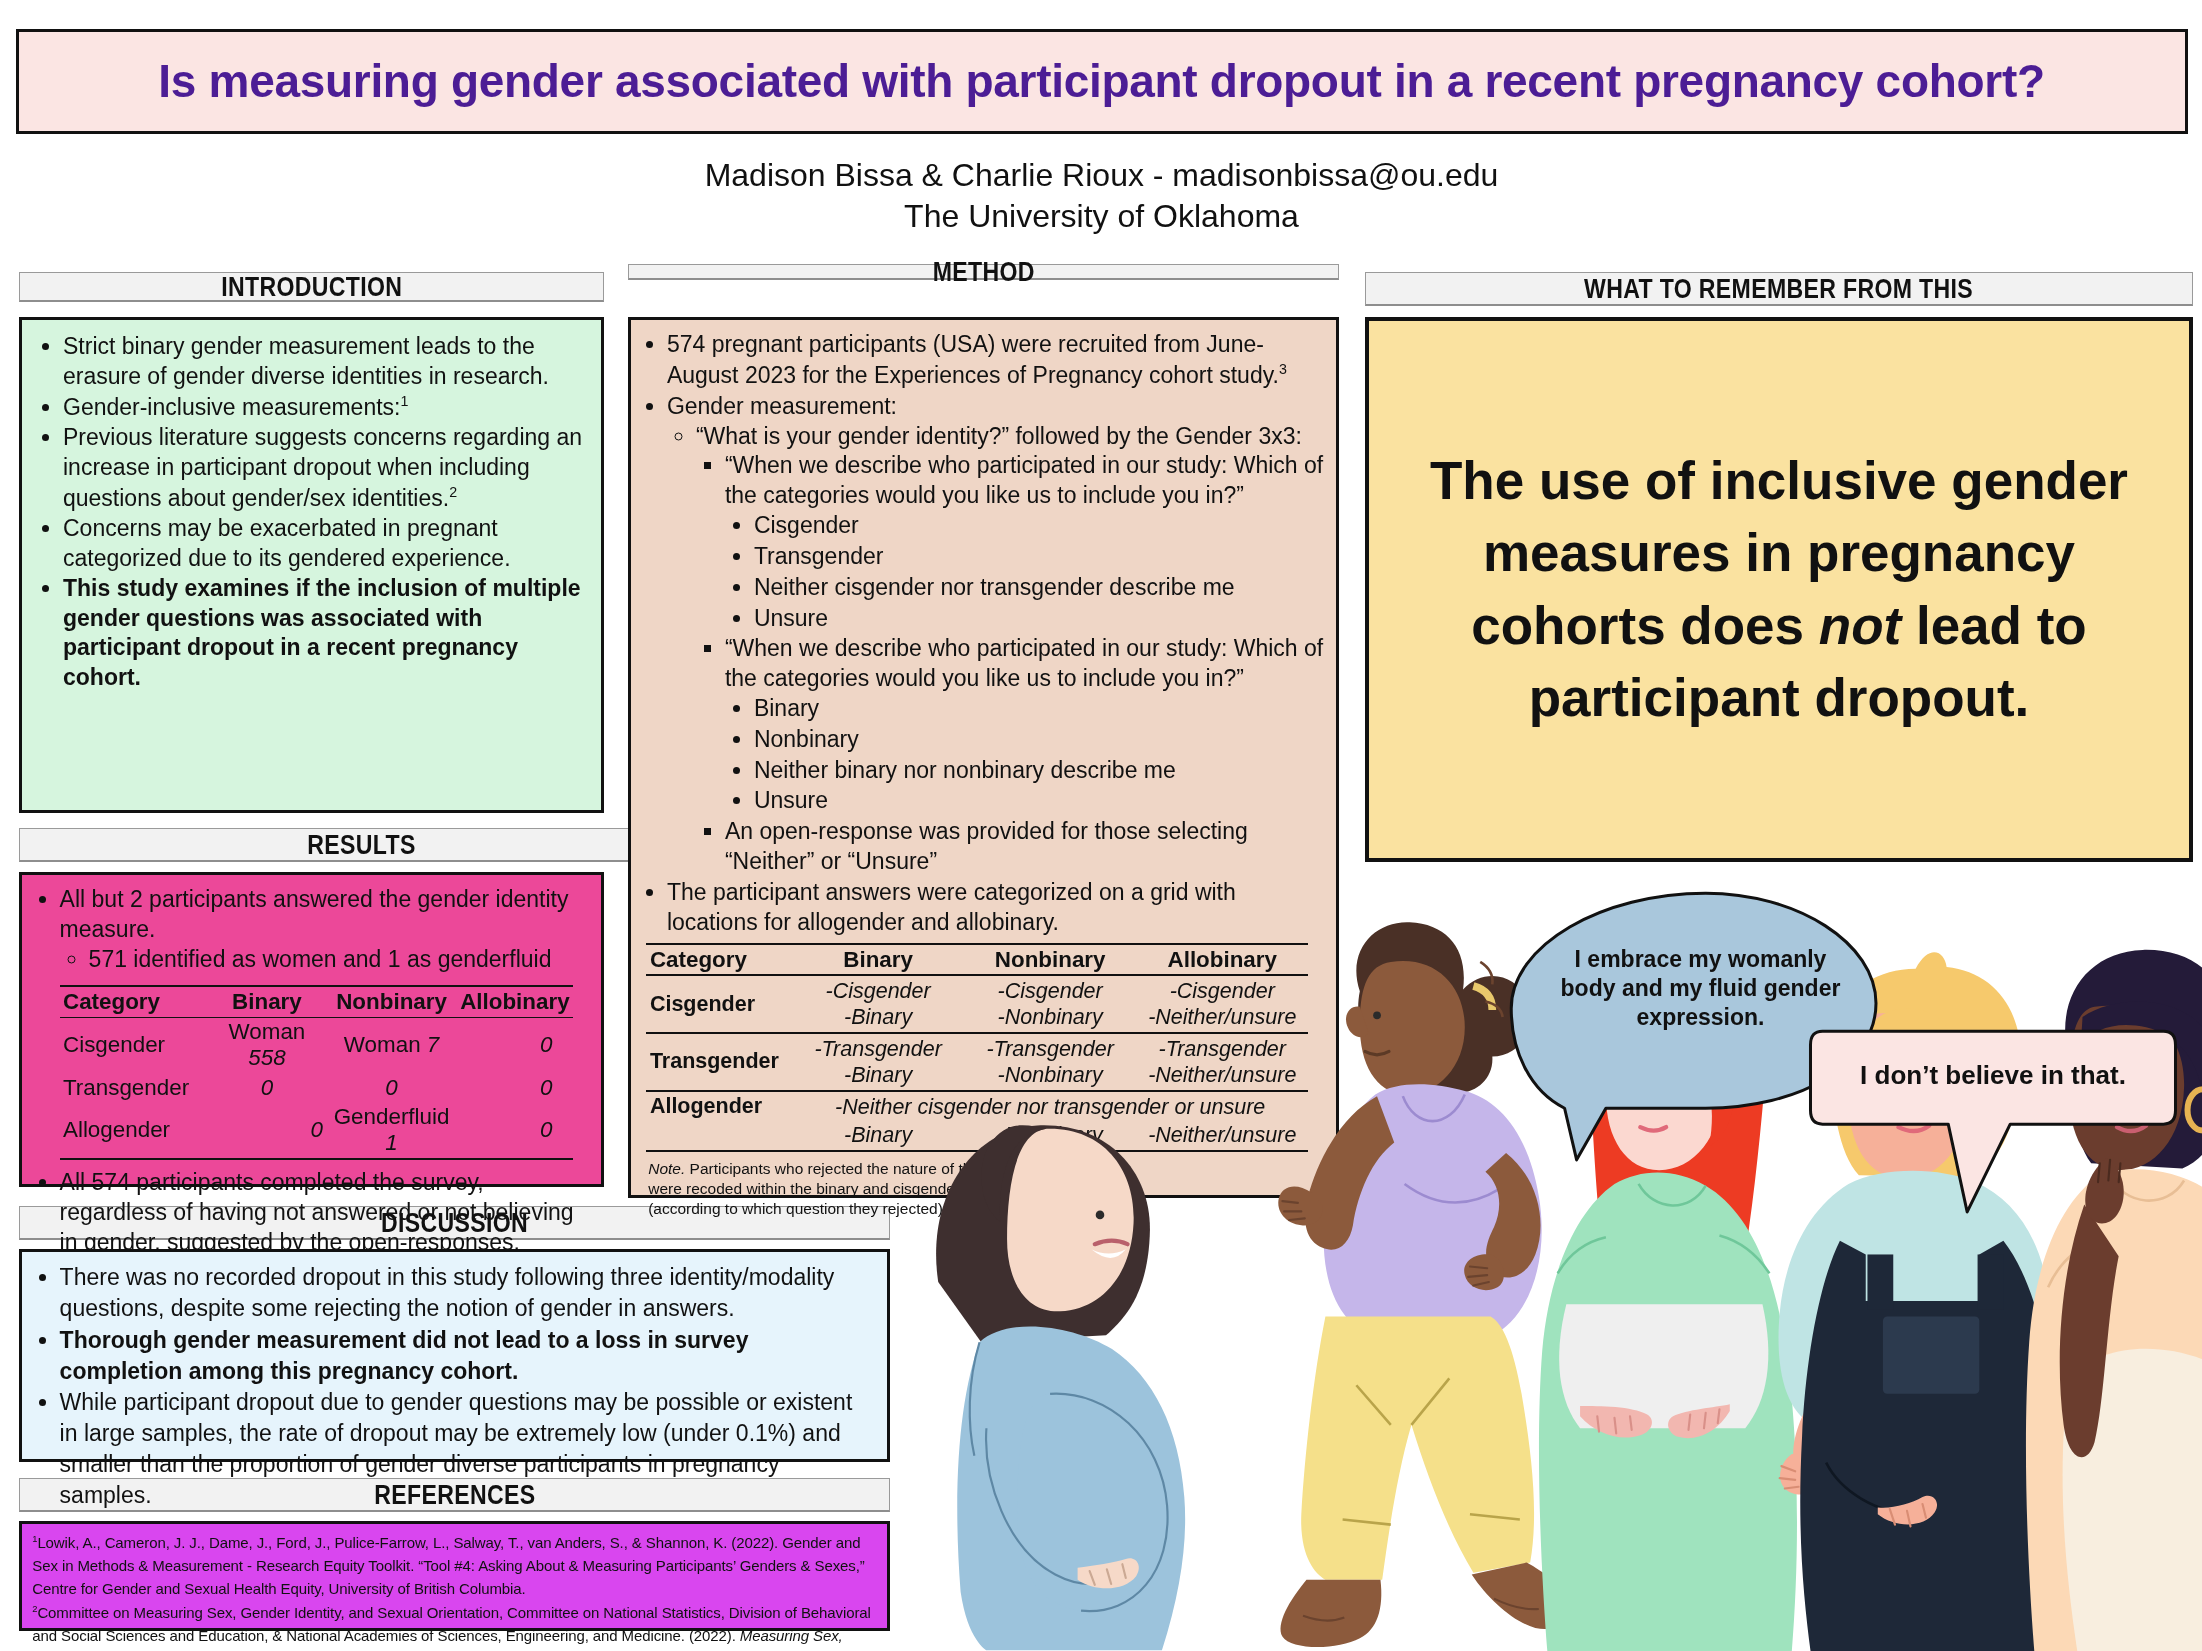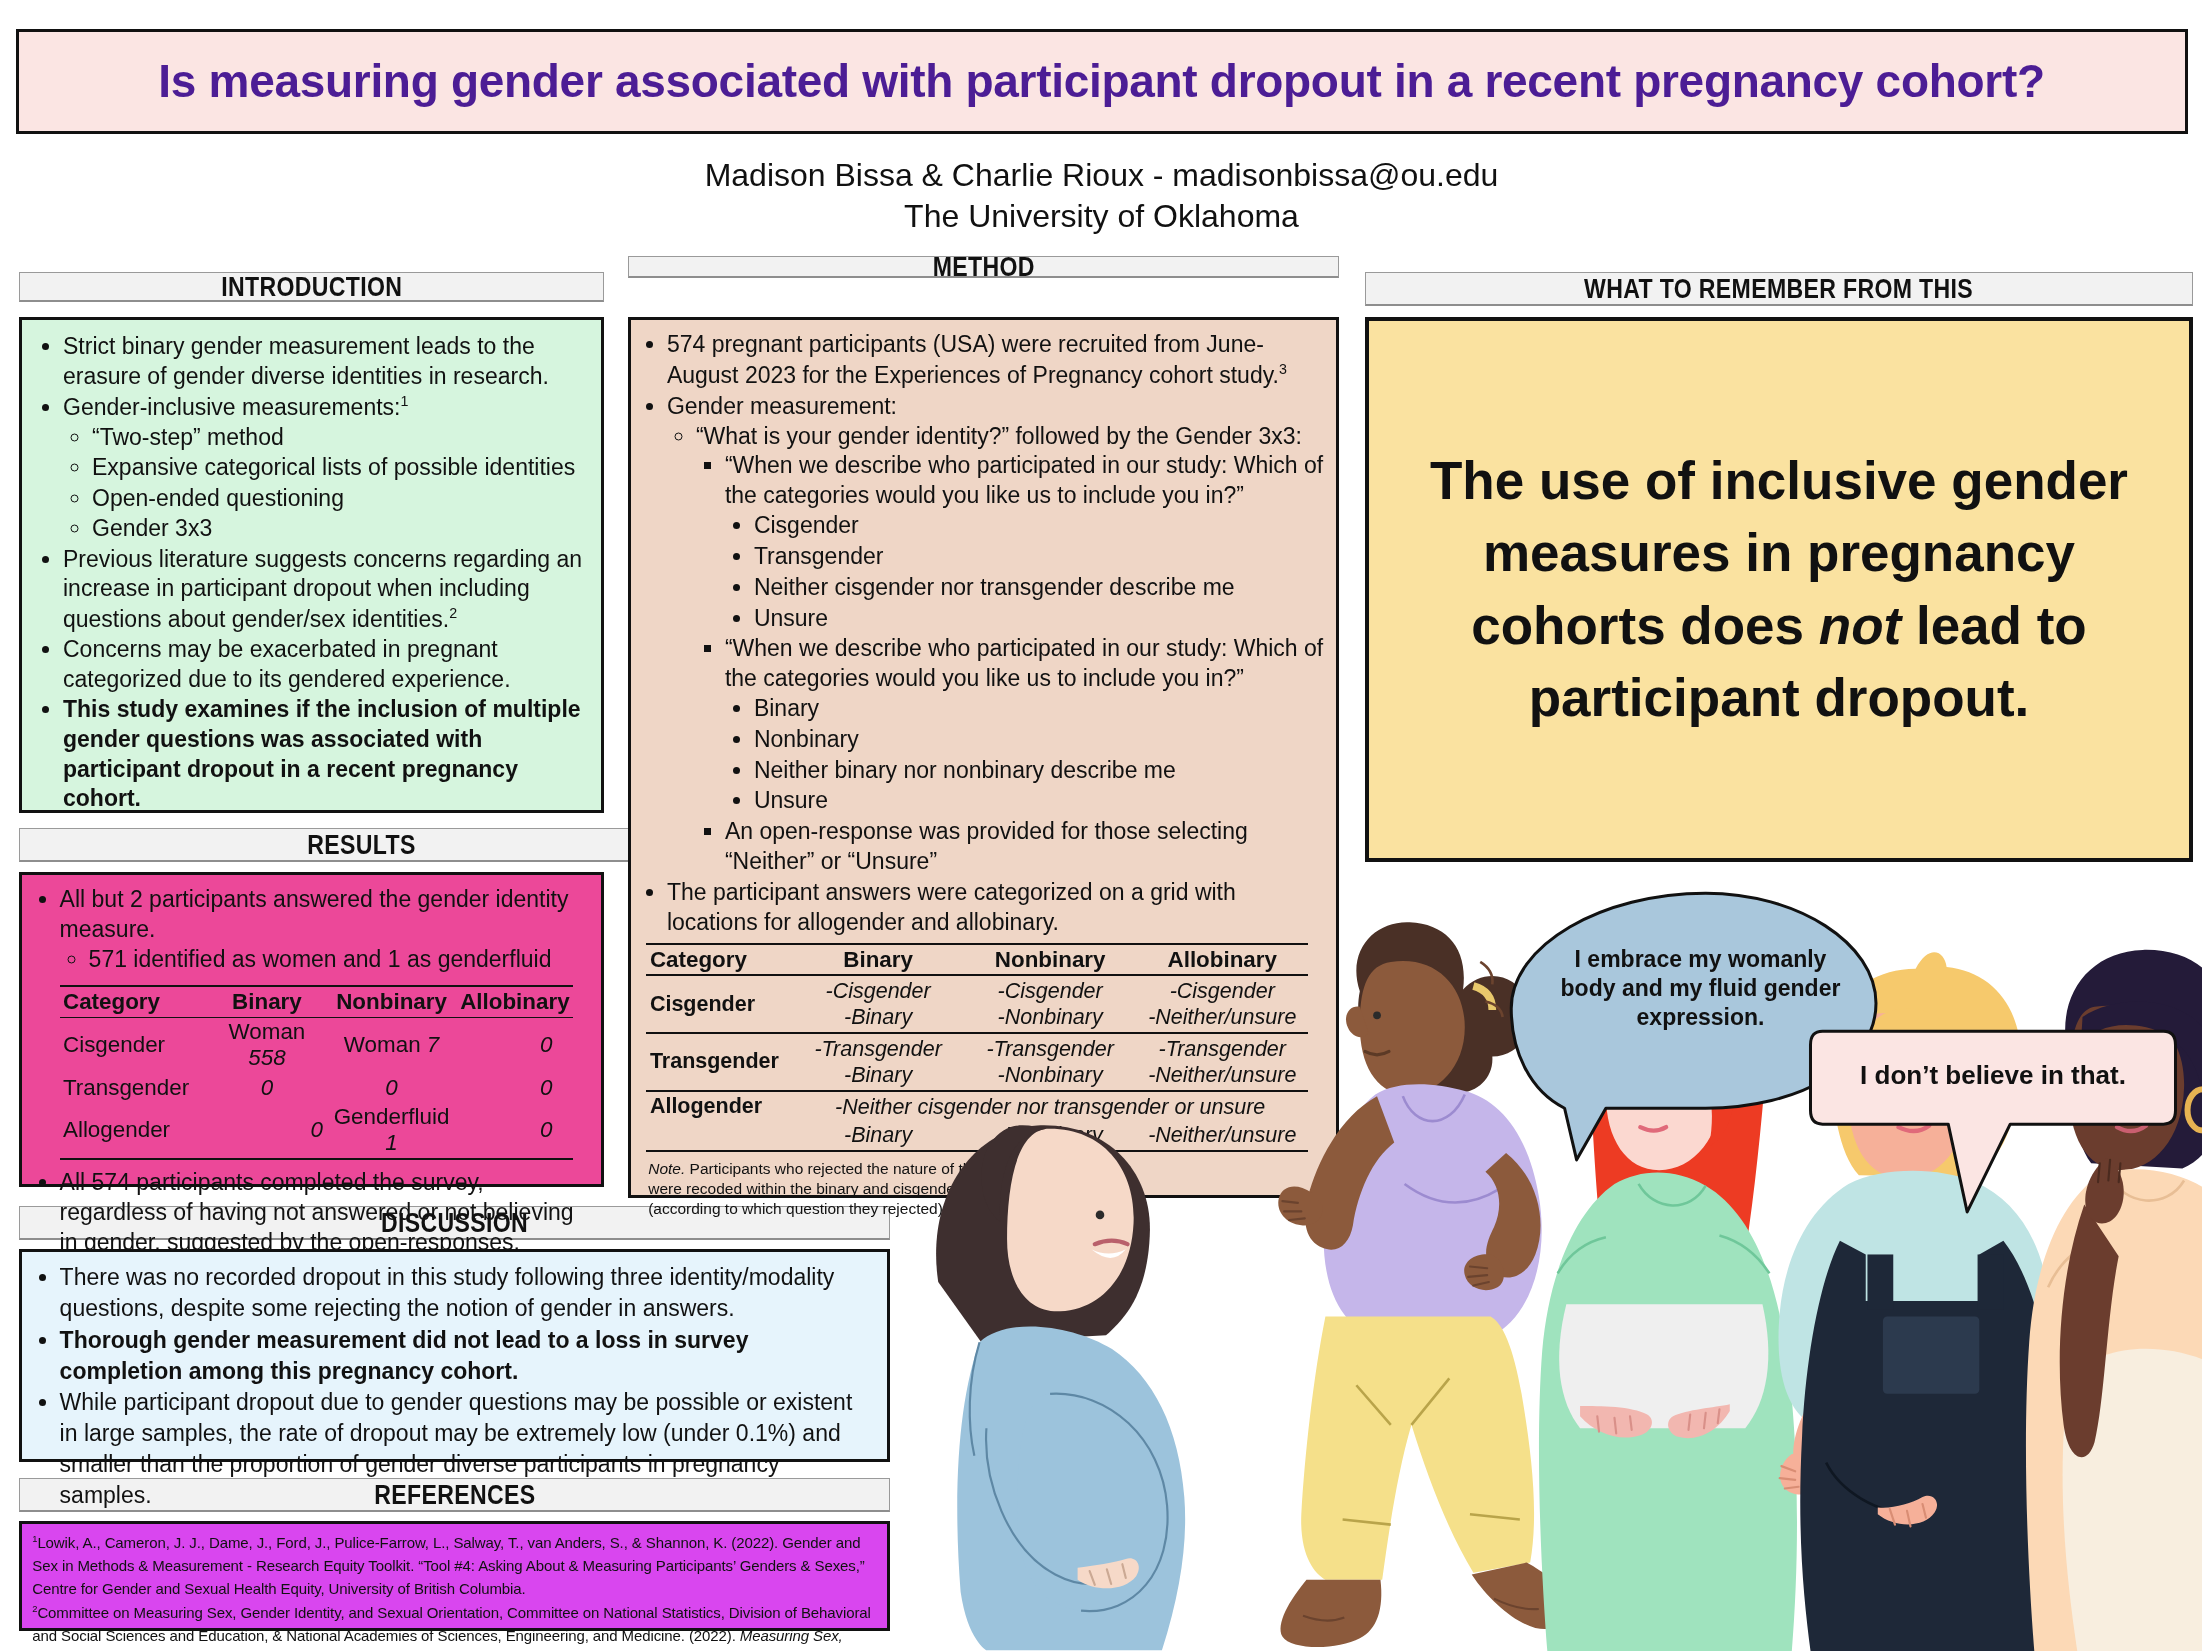--- a/index.html
+++ b/index.html
@@ -123,21 +123,21 @@
 
 <div id="authors">
   <div class="line1">Madison Bissa &amp; Charlie Rioux  - madisonbissa@ou.edu</div>
   <div class="line2">The University of Oklahoma</div>
 </div>
 
 <div class="hdr" style="left:19px; top:272px; width:585px; height:30px;">
   <span>INTRODUCTION</span>
 </div>
 
-<div class="hdr" style="left:628px; top:256px; width:711px; height:22px;">
+<div class="hdr" style="left:628px; top:264px; width:711px; height:16px;">
   <span>METHOD</span>
 </div>
 
 <div class="hdr" style="left:1365px; top:272px; width:828px; height:34px;">
   <span>WHAT TO REMEMBER FROM THIS</span>
 </div>
 
 <div class="hdr" style="left:19px; top:828px; width:686px; height:34px;">
   <span>RESULTS</span>
 </div>
@@ -151,26 +151,20 @@
 </div>
 
 <div class="panel intro" style="left:19px; top:317px; width:585px; height:496px; background:#D6F5DE;">
   <div class="inner">
     <ul class="bl">
       <li>
         <span>Strict binary gender measurement leads to the erasure of gender diverse identities in research.</span>
       </li>
       <li>
         <span>Gender-inclusive measurements:</span><span class="sup">1</span>
-        <ul class="bl2">
-          <li><span>“Two-step” method</span></li>
-          <li><span>Expansive categorical lists of possible identities</span></li>
-          <li><span>Open-ended questioning</span></li>
-          <li><span>Gender 3x3</span></li>
-        </ul>
       </li>
       <li>
         <span>Previous literature suggests concerns regarding an increase in participant dropout when including questions about gender/sex identities.</span><span class="sup">2</span>
       </li>
       <li>
         <span>Concerns may be exacerbated in pregnant categorized due to its gendered experience.</span>
       </li>
       <li class="bold">
         <span>This study examines if the inclusion of multiple gender questions was associated with participant dropout in a recent pregnancy cohort.</span>
       </li>

